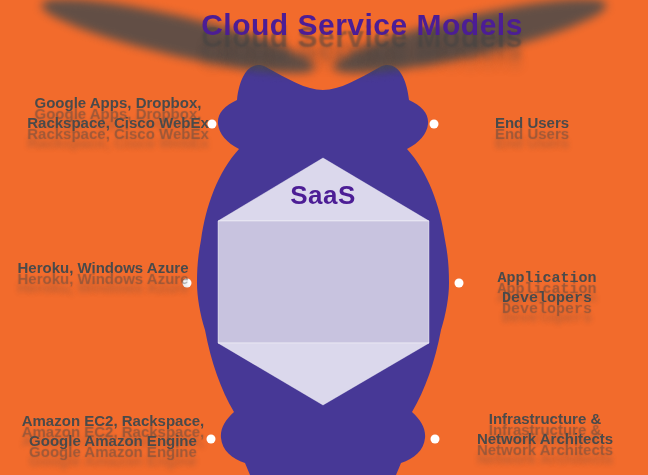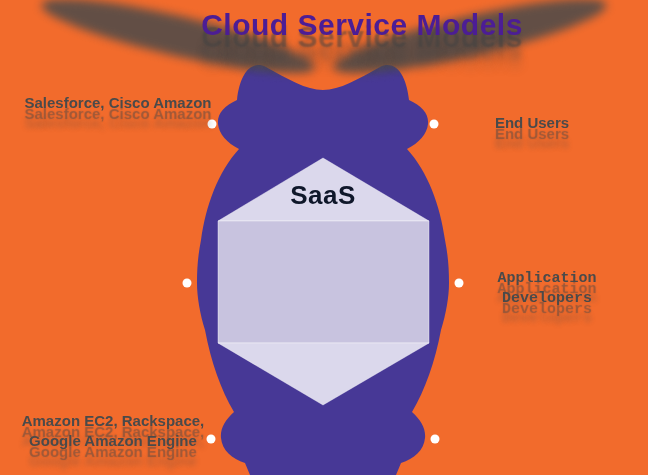--- a/index.html
+++ b/index.html
@@ -19,21 +19,21 @@
     position:absolute;background:#4a4a4a;border-radius:50%;
     filter:blur(5px);z-index:4;
   }
   .streak.left {left:38px; top:16px;width:280px;height:40px;transform:rotate(13deg);opacity:.85;}
   .streak.right{left:330px;top:16px;width:280px;height:40px;transform:rotate(-13deg);opacity:.85;}
   
   svg.art{position:absolute;left:0;top:0;z-index:1;}
   
   .hexlabel{
     position:absolute;width:200px;left:223px;text-align:center;
-    font-size:26px;font-weight:bold;color:#0f172a;letter-spacing:.5px;z-index:3;
+    font-size:26px;font-weight:bold;color:#4c1d95;letter-spacing:.5px;z-index:3;
   }
   .hexlabel.saas{top:180px;}
   .hexlabel.paas{top:274px;}
   .hexlabel.laas{top:352px;}
   
   .lbl{
     position:absolute;text-align:center;color:#4A4A4A;font-weight:bold;
     font-size:15px;line-height:1.3;z-index:3;
     text-shadow:0 11px 1px rgba(70,70,70,.5),0 20px 5px rgba(70,70,70,.28);
   }
@@ -90,29 +90,35 @@
     <circle cx="434" cy="124" r="4.5" fill="#FFFFFF"></circle>
     <circle cx="187" cy="283" r="4.5" fill="#FFFFFF"></circle>
     <circle cx="459" cy="283" r="4.5" fill="#FFFFFF"></circle>
     <circle cx="211" cy="439" r="4.5" fill="#FFFFFF"></circle>
     <circle cx="435" cy="439" r="4.5" fill="#FFFFFF"></circle>
   </svg>
 
   <div class="hexlabel saas">SaaS</div>
 
   <div class="lbl l1">
-    <div>Salesforce, Cisco Amazon</div>
+    <div>Google Apps, Dropbox,</div>
+    <div>Rackspace, Cisco WebEx</div>
   </div>
   <div class="lbl l2">
+    <div>Heroku, Windows Azure</div>
   </div>
   <div class="lbl l3">
     <div>Amazon EC2, Rackspace,</div>
     <div>Google Amazon Engine</div>
   </div>
 
   <div class="lbl r1">
     <div>End Users</div>
   </div>
   <div class="lbl r2">
     <div>Application Developers</div>
   </div>
+  <div class="lbl r3">
+    <div>Infrastructure &amp;</div>
+    <div>Network Architects</div>
+  </div>
 
 </div>
 
 </body></html>

